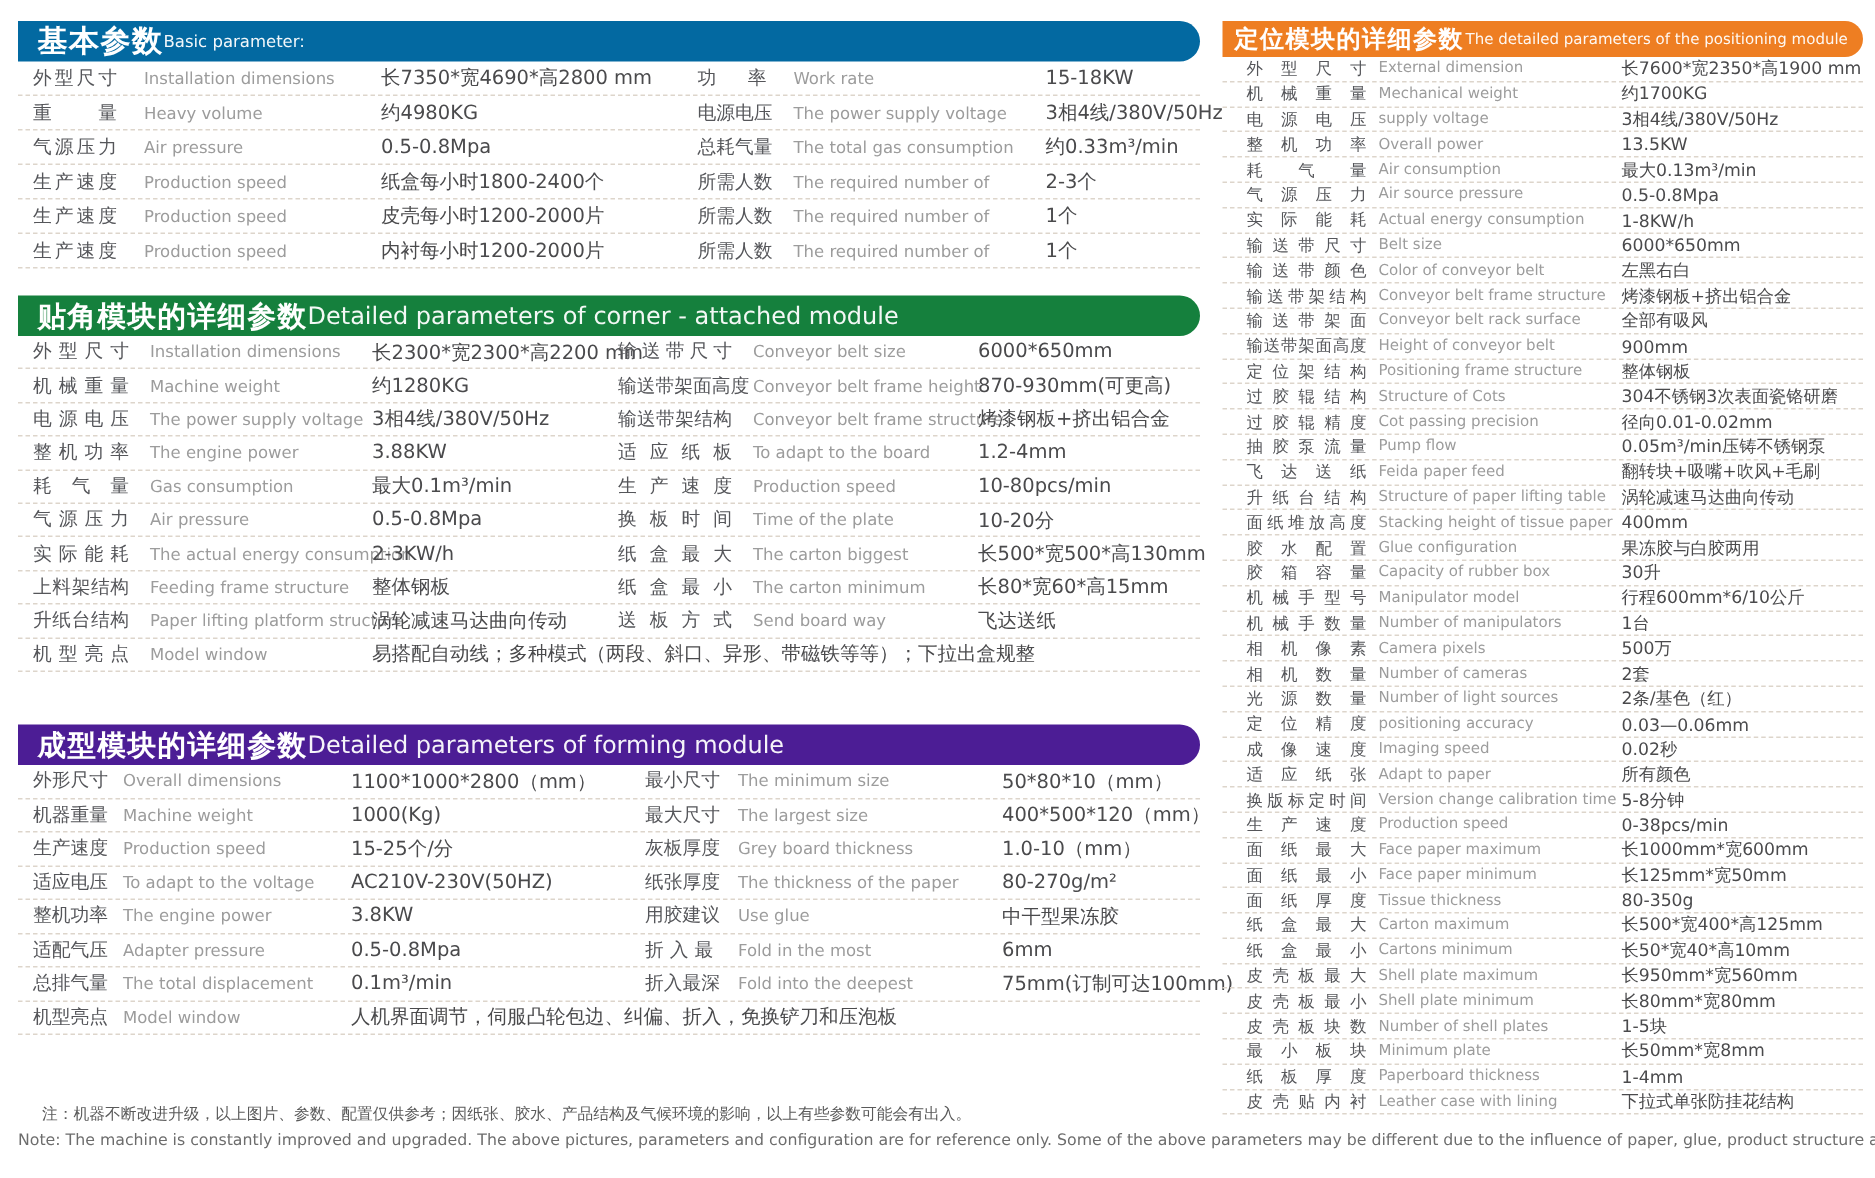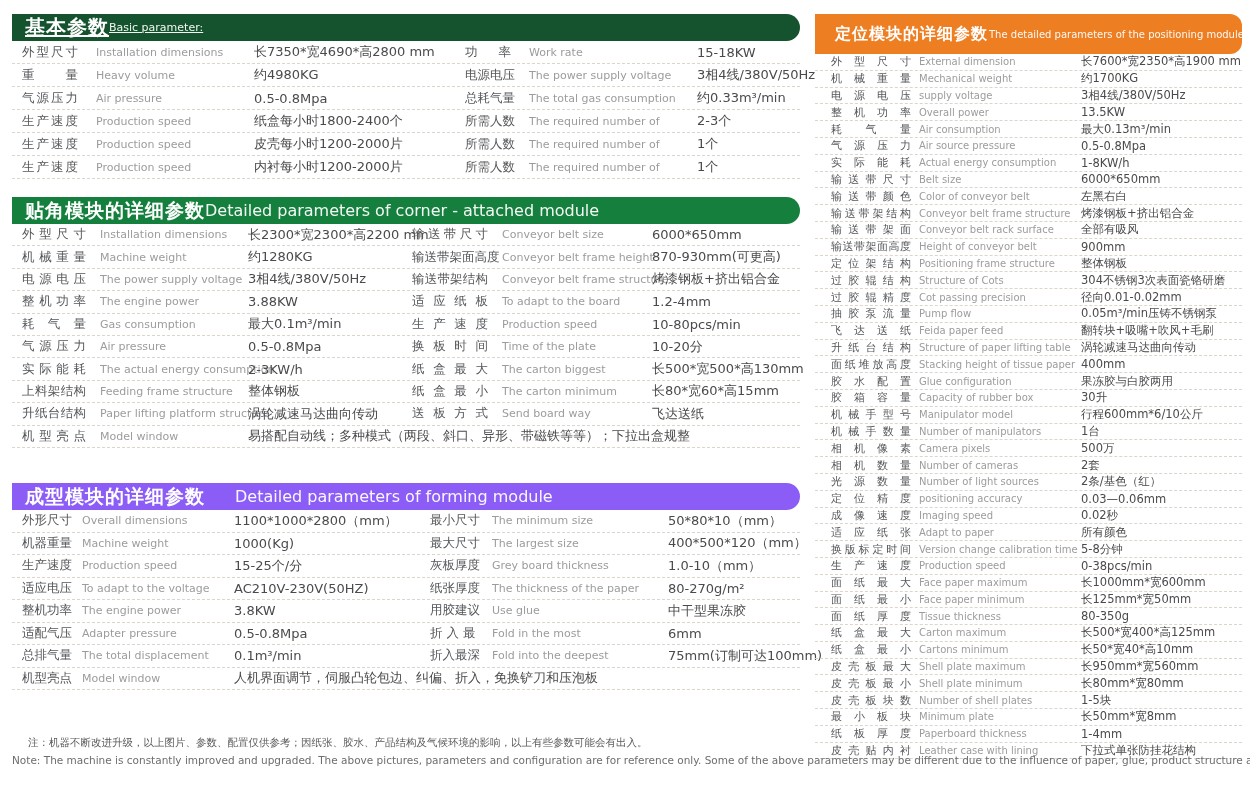--- a/index.html
+++ b/index.html
@@ -37,40 +37,40 @@
   #sec-forming{left:12px;top:483px;width:788px}
   #sec-forming .bar{height:27px}
   #sec-forming .bar-zh{font-size:19px}
   #sec-forming .bar-en{font-size:16px}
   #sec-forming .row{height:22.5px}
   #sec-forming .row.two{grid-template-columns:60px 152px 196px 62px 176px 1fr}
   #sec-forming .row.full{grid-template-columns:60px 152px 1fr}
 
   
   #sec-positioning{left:815px;top:14px;width:427px}
-  #sec-positioning .bar{height:40px;border-radius:0 12px 12px 0;padding-left:20px}
+  #sec-positioning .bar{height:24px;border-radius:0 12px 12px 0;padding-left:8px}
   #sec-positioning .bar-zh{font-size:16px}
   #sec-positioning .bar-en{font-size:10px;margin-left:1px}
   #sec-positioning .row{grid-template-columns:88px 162px 1fr;height:16.81px;padding-left:16px}
   #sec-positioning .c.zh{font-size:11px;text-align:justify;text-align-last:justify;padding-right:8px}
   #sec-positioning .c.en{font-size:10px}
   #sec-positioning .c.val{font-size:11.5px}
 
   
   #footer{position:absolute;left:12px;top:736px;width:1228px}
   .note-zh{font-size:10.5px;color:#5a5a5a;padding-left:16px;white-space:nowrap}
   .note-en{font-size:10.5px;color:#6d6d6d;margin-top:4px;white-space:nowrap}
 </style>
 </head>
 <body>
 
 <div>
 
   <section class="panel" id="sec-basic">
-    <header class="bar" style="background: #14532d; text-decoration: underline;">
+    <header class="bar" style="background: #0369a1;">
       <span class="bar-zh">基本参数</span>
       <span class="bar-en">Basic parameter:</span>
     </header>
     <div class="rows">
         <div class="row two">
           <span class="c zh1">外型尺寸</span>
           <span class="c en1">Installation dimensions</span>
           <span class="c v1">长7350*宽4690*高2800 mm</span>
           <span class="c zh2">功率</span>
           <span class="c en2">Work rate</span>
@@ -199,21 +199,21 @@
         </div>
         <div class="row full">
           <span class="c zh">机型亮点</span>
           <span class="c en">Model window</span>
           <span class="c val">易搭配自动线；多种模式（两段、斜口、异形、带磁铁等等）；下拉出盒规整</span>
         </div>
       </div>
   </section>
 
   <section class="panel" id="sec-forming">
-    <header class="bar" style="background: #8b5cf6; gap: 30px;">
+    <header class="bar" style="background: #4c1d95;">
       <span class="bar-zh">成型模块的详细参数</span>
       <span class="bar-en">Detailed parameters of forming module</span>
     </header>
     <div class="rows">
         <div class="row two">
           <span class="c zh1">外形尺寸</span>
           <span class="c en1">Overall dimensions</span>
           <span class="c v1">1100*1000*2800（mm）</span>
           <span class="c zh2">最小尺寸</span>
           <span class="c en2">The minimum size</span>

